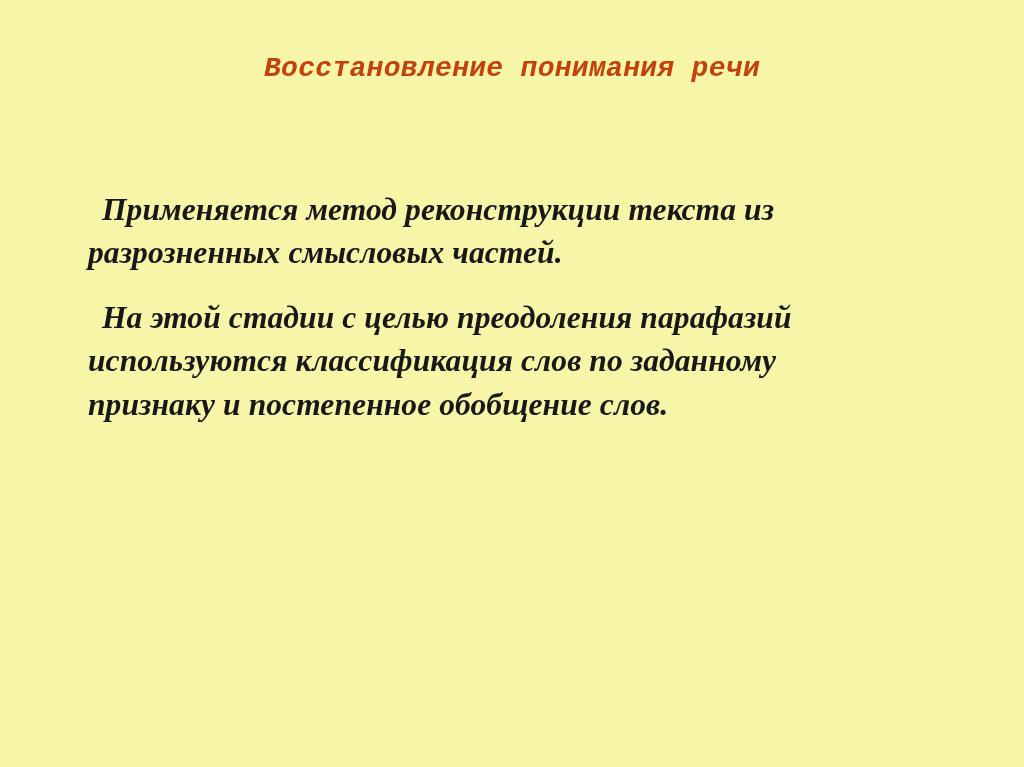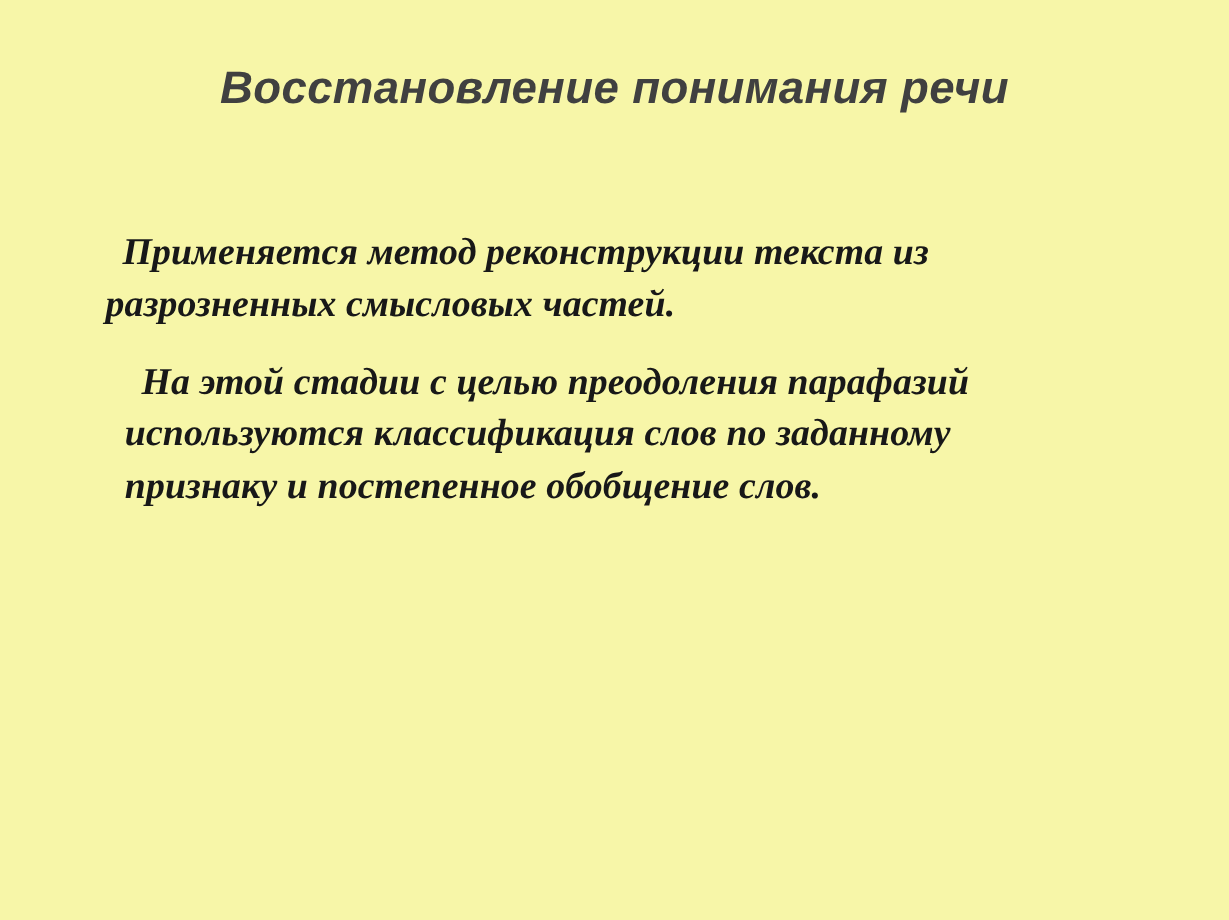--- a/index.html
+++ b/index.html
@@ -19,25 +19,25 @@
     width: 1024px;
     height: 767px;
     background: #f7f6a8;
     padding: 0;
   }
   .slide-title {
     position: absolute;
     left: 60px;
     top: 52px;
     width: 904px;
-    font-family: Liberation Sans, sans-serif;
-    font-size: 38px;
+    font-family: Liberation Mono, monospace;
+    font-size: 28px;
     font-weight: bold;
     font-style: italic;
-    color: #404040;
+    color: #c2410c;
     letter-spacing: 0.3px;
     text-align: center;
     line-height: 1.2;
     white-space: nowrap;
     overflow: hidden;
   }
   .body-block {
     position: absolute;
     left: 88px;
     top: 188px;
@@ -50,21 +50,20 @@
     font-style: italic;
     color: #181818;
     line-height: 1.37;
     letter-spacing: 0.1px;
     margin: 0 0 22px 0;
     text-indent: 14px;
     max-width: 810px;
   }
   .para:last-child {
     margin-bottom: 0;
-    margin-left: 16px;
   }
 </style>
 </head>
 <body>
 
 <div class="slide">
 
   <div class="slide-title">Восстановление понимания речи</div>
 
   <div class="body-block">

